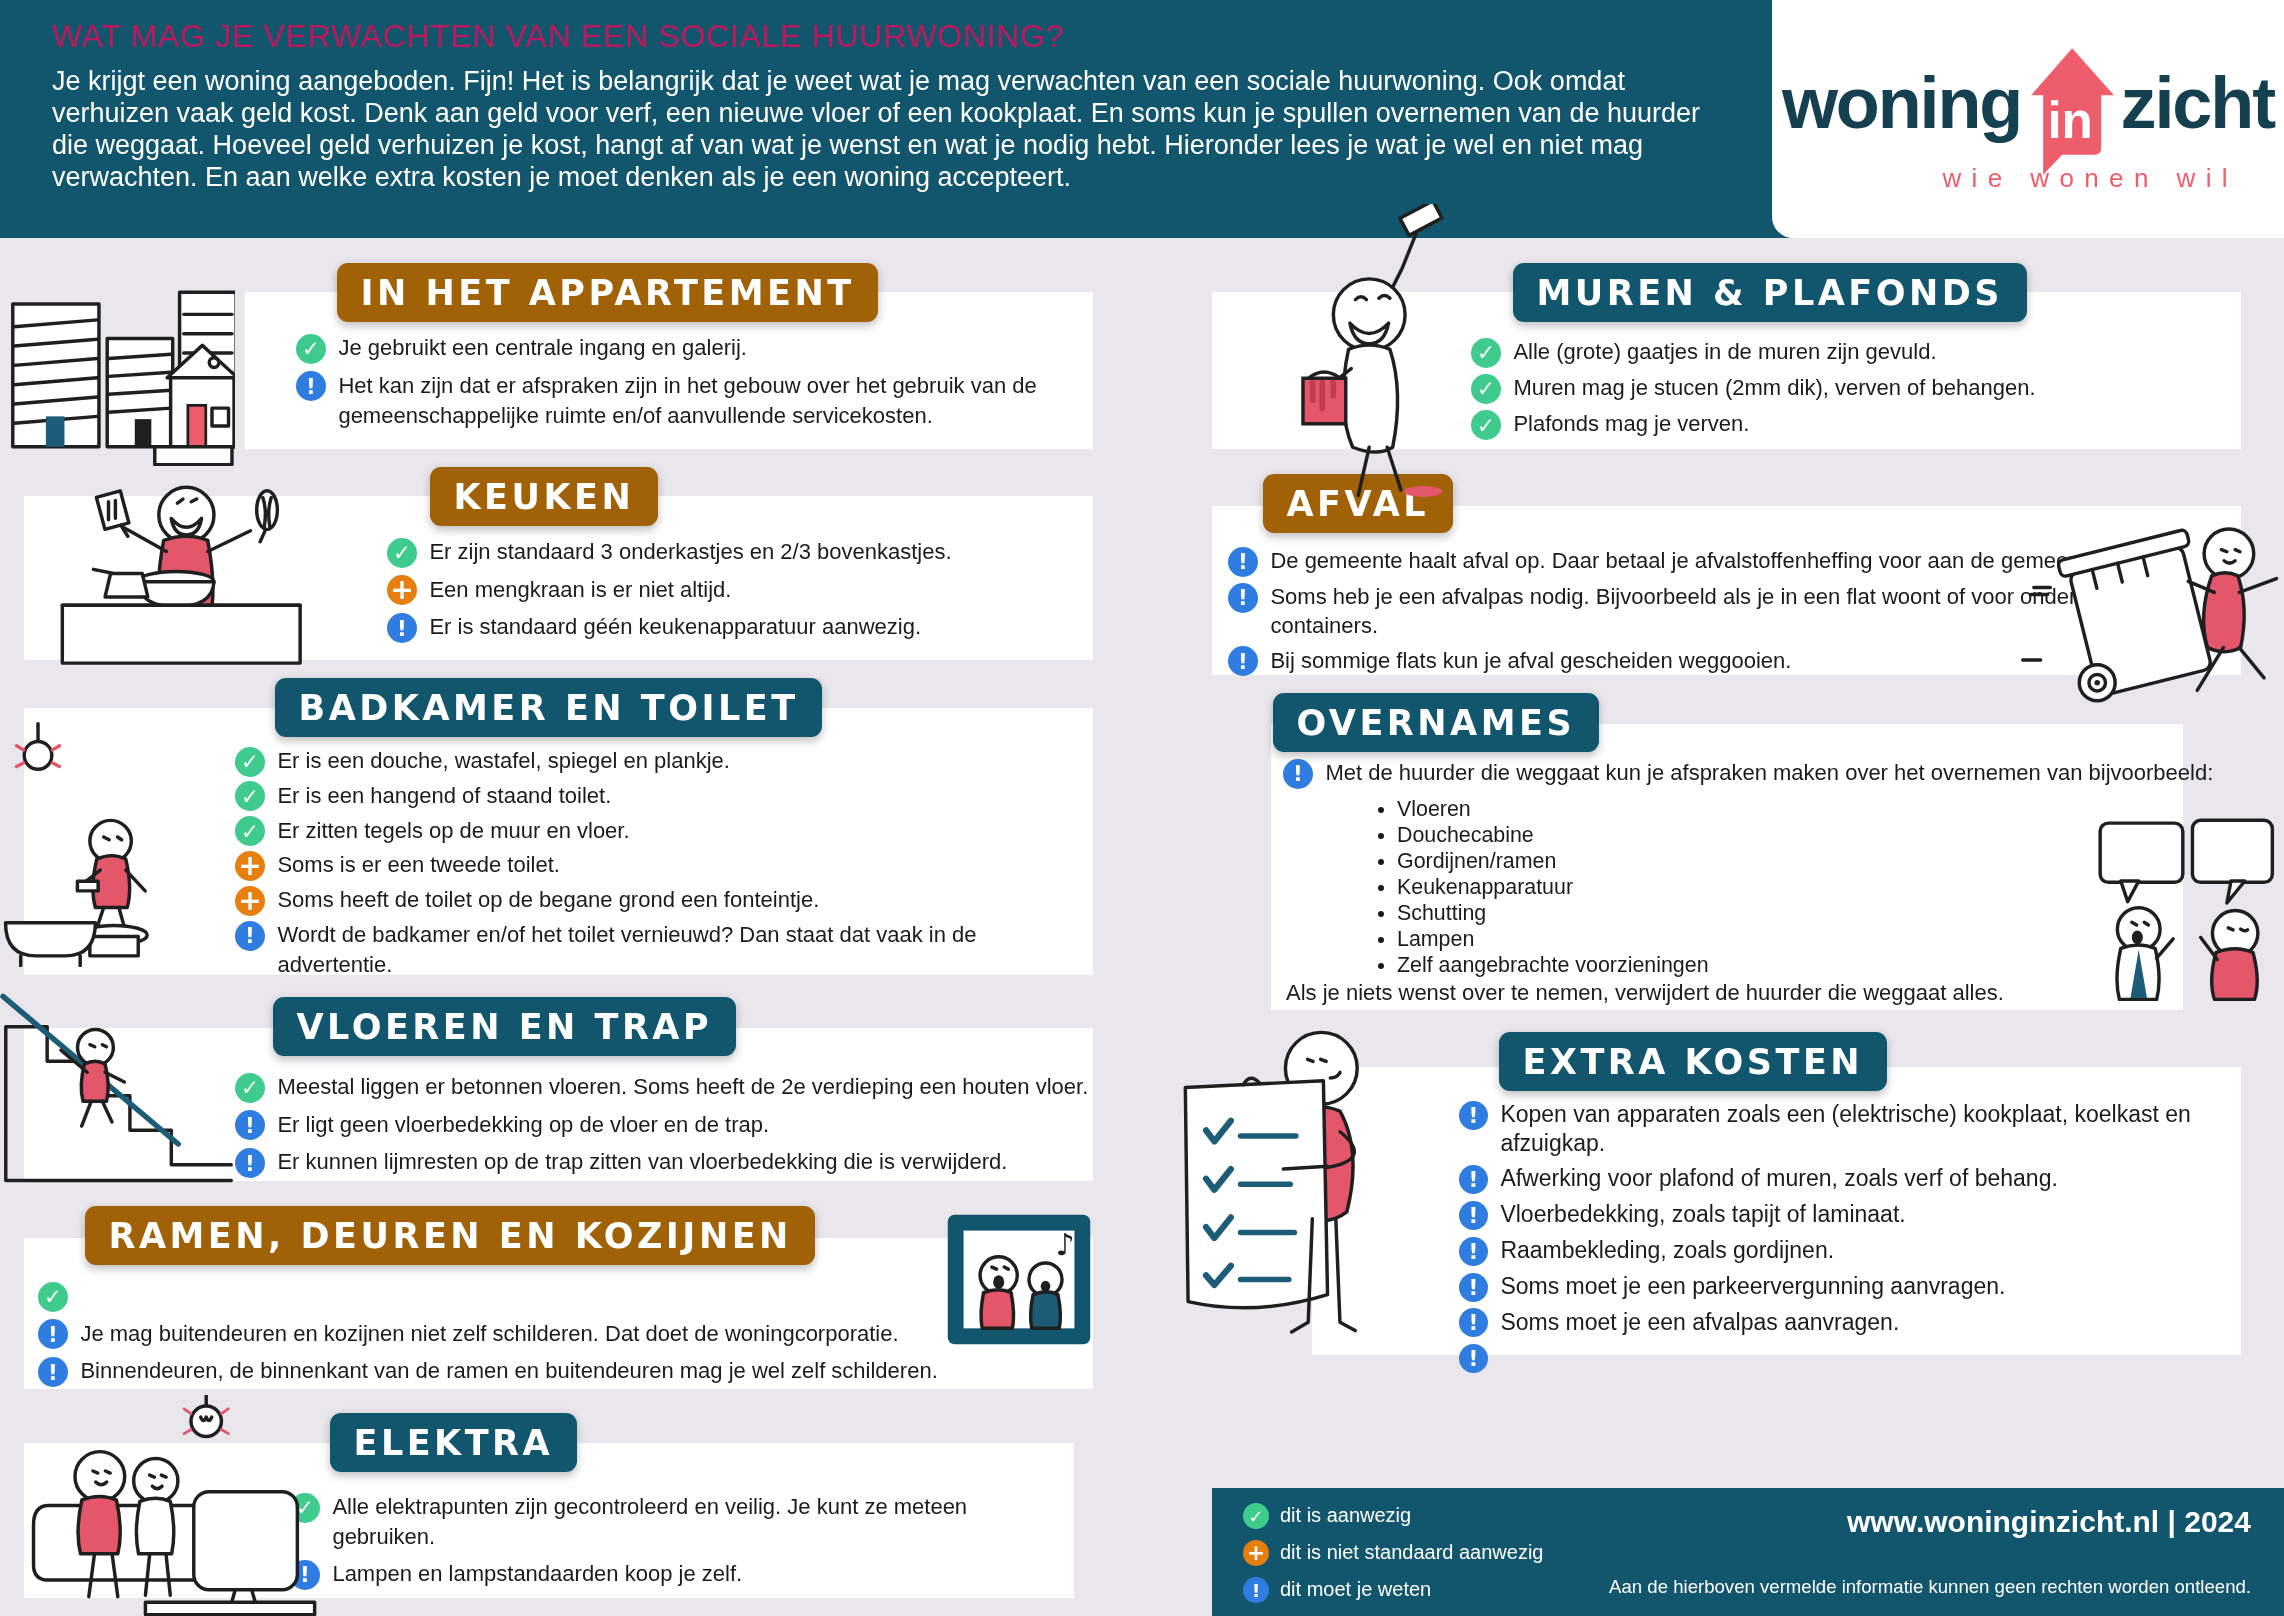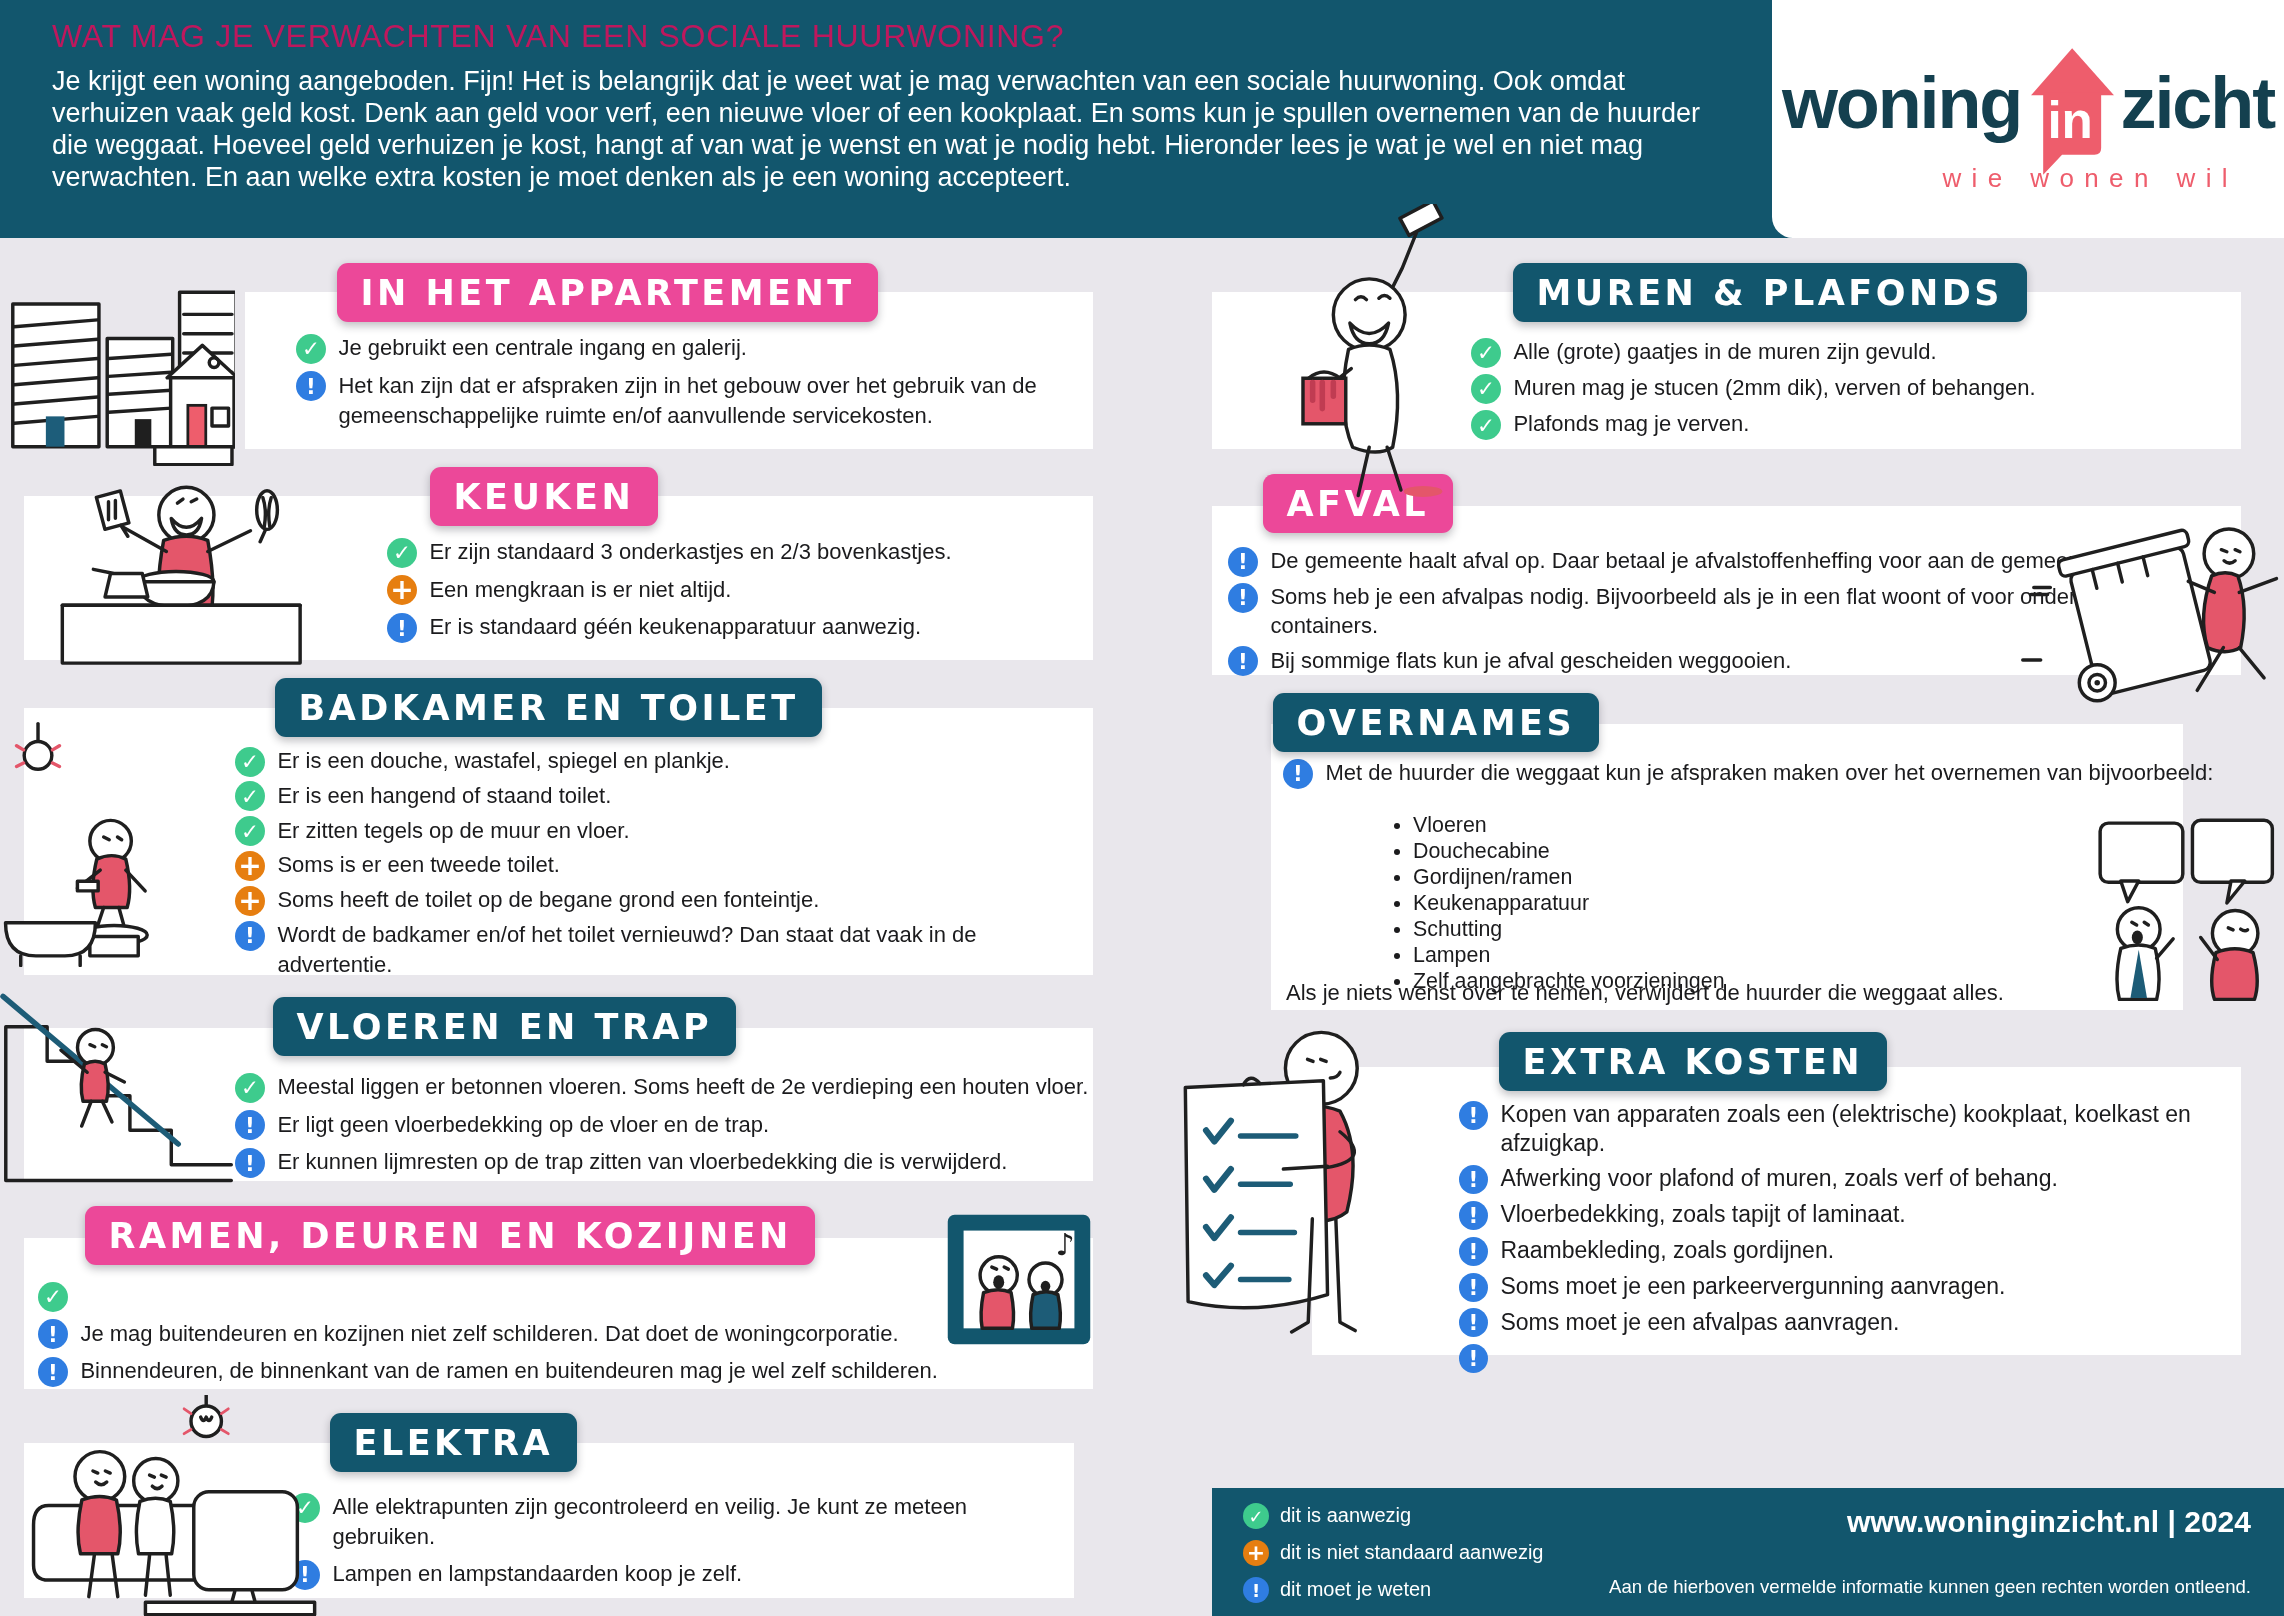--- a/index.html
+++ b/index.html
@@ -19,21 +19,21 @@
   .logo-word{font-size:72px;font-weight:700;color:#14404f;letter-spacing:-2.1px;}
   .logo-house{width:91px;height:135px;margin:0 2.8px -18px 5.5px;}
   .logo-tagline{align-self:flex-end;padding-right:46px;margin-top:1.4px;color:#ee5d6c;
                 font-size:26px;letter-spacing:10.4px;font-weight:500;}
 
   
   .panel{position:absolute;background:#fff;z-index:1;}
   .badge{position:absolute;z-index:4;color:#fff;font-weight:700;font-size:35px;letter-spacing:3.5px;
          padding:9.7px 23.5px;border-radius:11px;white-space:nowrap;
          box-shadow:0 3.5px 8.3px rgba(30,30,40,.28);font-family:"DejaVu Sans",sans-serif;}
-  .badge-red{background:#ec4899;}
+  .badge-red{background:#a16207;}
   .badge-teal{background:#12566d;}
   .items{position:absolute;z-index:3;display:flex;flex-direction:column;gap:7px;}
   .item{display:flex;gap:12.4px;align-items:flex-start;}
   .it-icon{flex:none;width:30px;height:30px;border-radius:50%;display:flex;align-items:center;
            justify-content:center;color:#fff;font-weight:800;font-size:21.4px;margin-top:0.7px;
            font-family:"DejaVu Sans",sans-serif;}
   .icon-check{background:#3ecb8d;}
   .icon-plus{background:#e67e10;font-size:28px;line-height:28px;}
   .icon-info{background:#2f7de1;}
   .it-text{font-size:22px;line-height:30px;color:#1b1b1d;}
@@ -70,21 +70,21 @@
 
   .s8-panel{left:1212px;top:506px;width:1029px;height:169px;}
   .s8-badge{left:1263px;top:474px;}
   .s8-items{left:1228px;top:546px;width:967px;gap:5.5px;}
   .s8-items .it-text{line-height:29px;}
 
   .s9-panel{left:1271px;top:724px;width:912px;height:286px;}
   .s9-badge{left:1273px;top:693px;}
   .s9-intro{left:1283px;top:758px;width:898px;z-index:3;position:absolute;}
   .s9-intro .it-text{white-space:nowrap;}
-  .s9-bullets{position:absolute;left:1371px;top:796px;z-index:3;margin:16px;padding-left:26px;
+  .s9-bullets{position:absolute;left:1371px;top:796px;z-index:3;margin:0;padding-left:26px;
               color:#1b1b1d;}
   .s9-bullets li{font-size:21.4px;line-height:26px;}
   .s9-closing{position:absolute;left:1286px;top:978px;width:884px;z-index:3;font-size:22px;
               line-height:29px;color:#1b1b1d;}
 
   .s10-panel{left:1312px;top:1067px;width:929px;height:288px;}
   .s10-badge{left:1499px;top:1032px;}
   .s10-items{left:1459px;top:1100px;width:777px;gap:6.2px;}
   .s10-items .it-text{font-size:23px;line-height:29px;}
   .s10-items .it-icon{width:29px;height:29px;}

